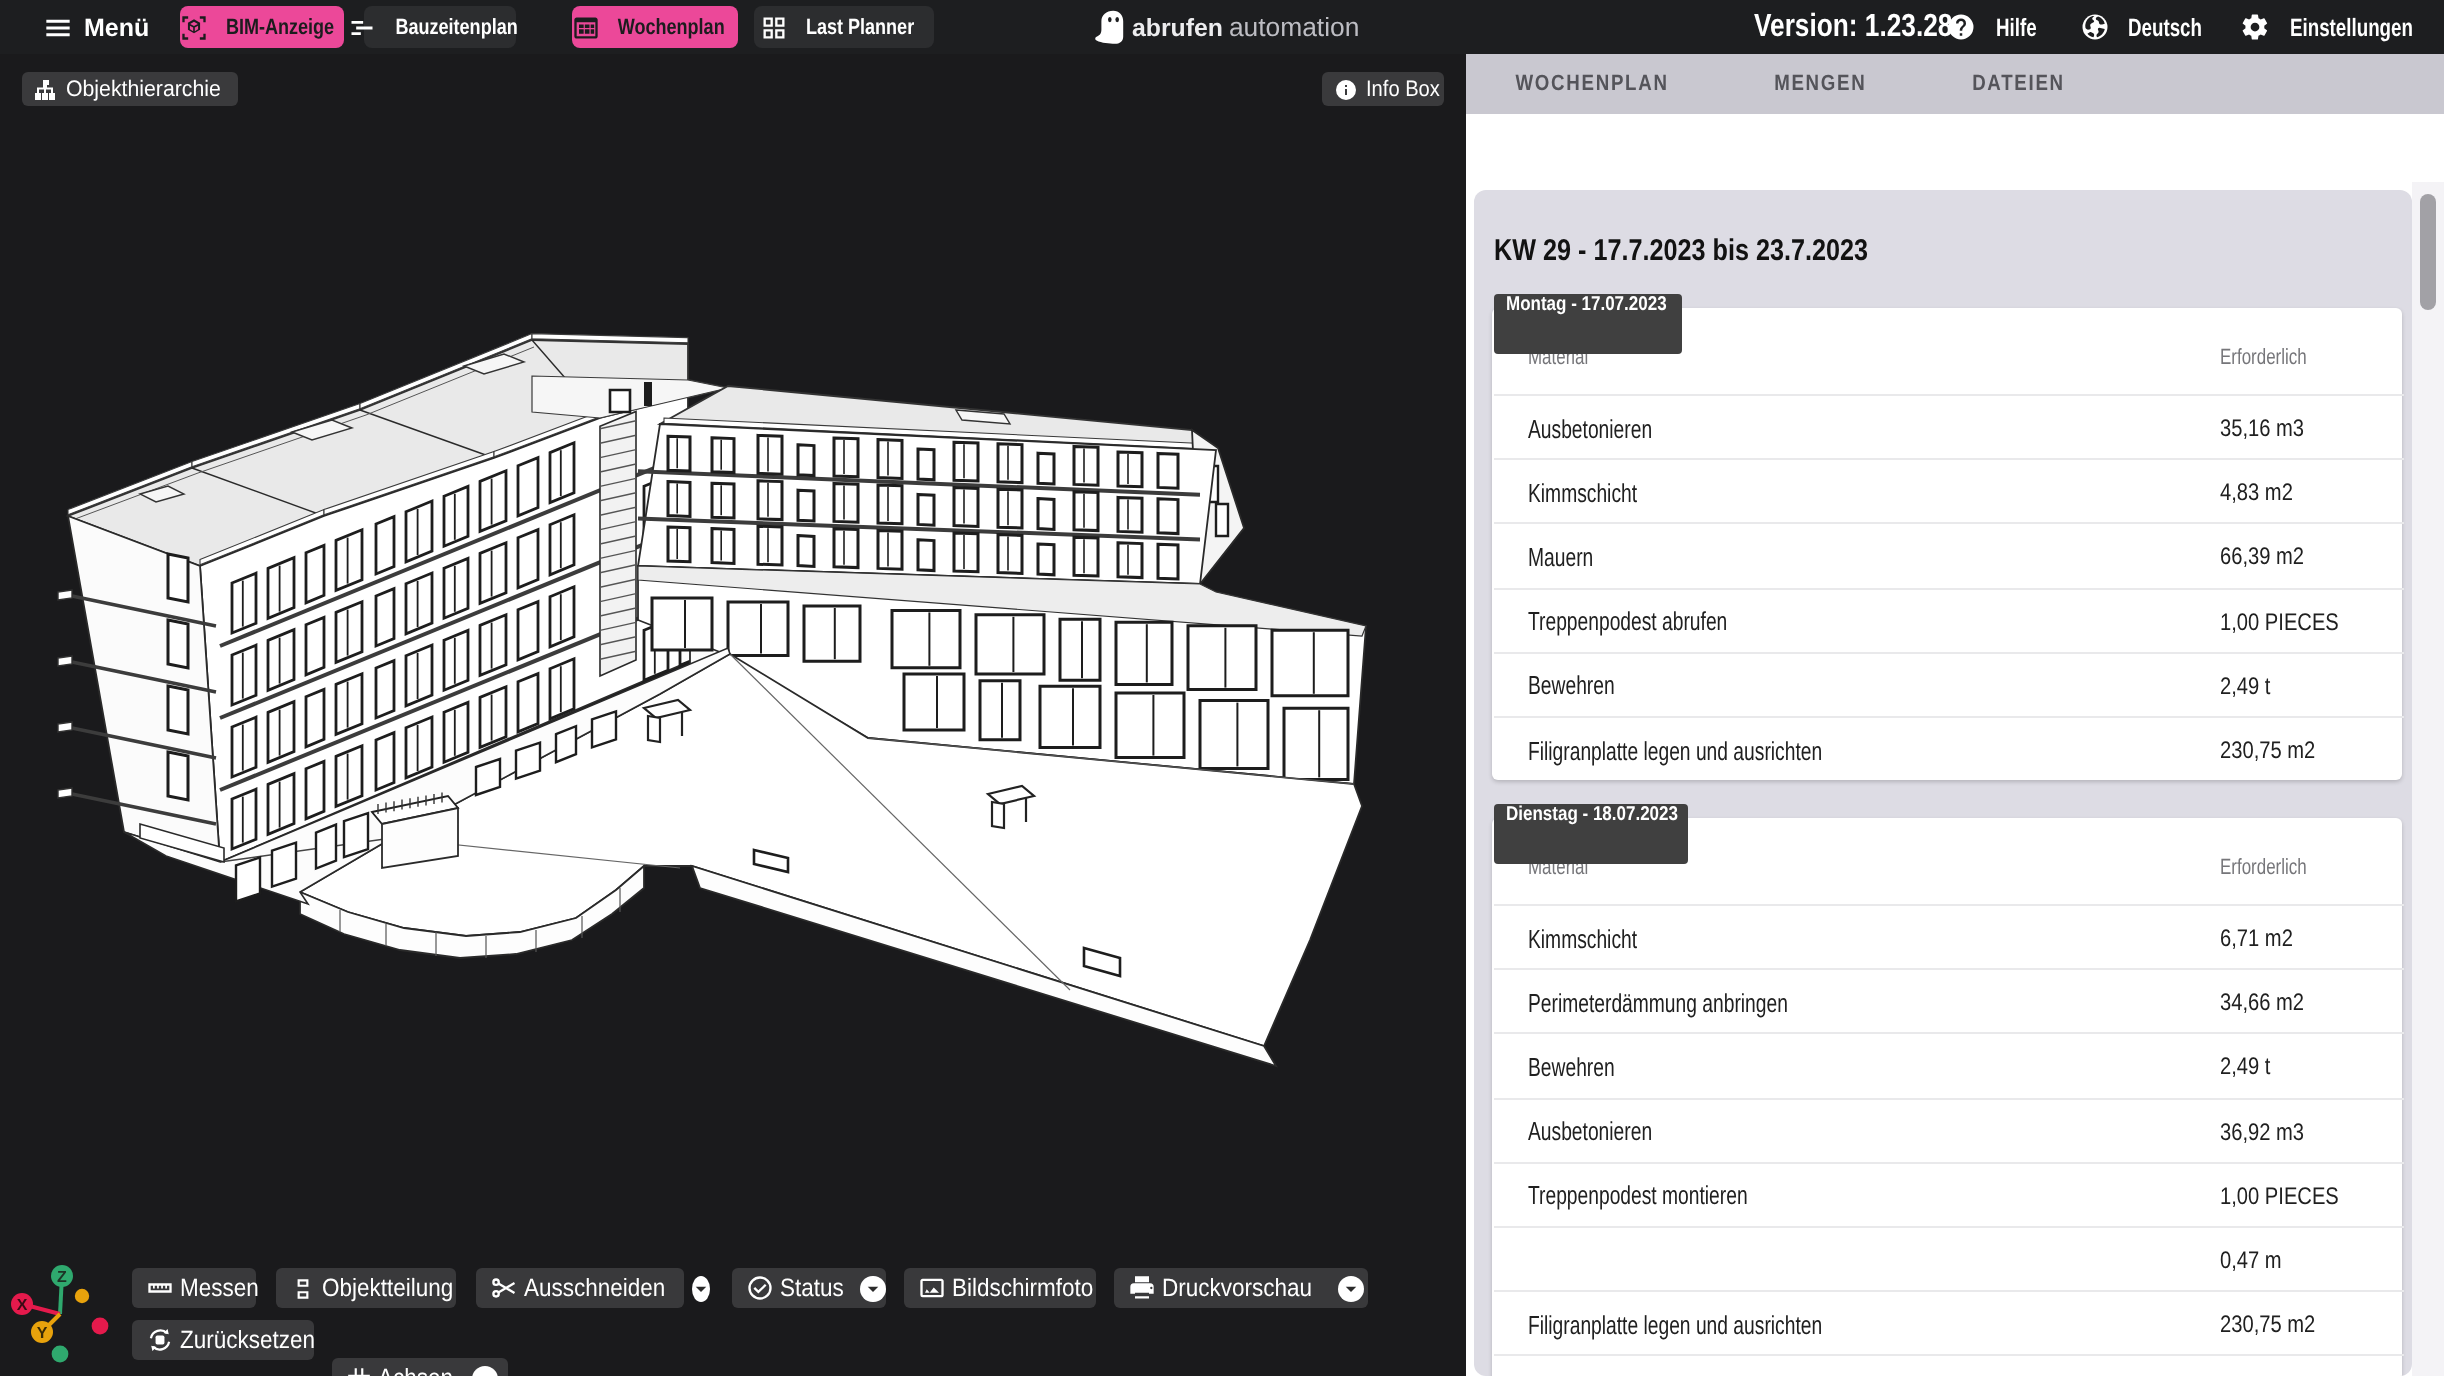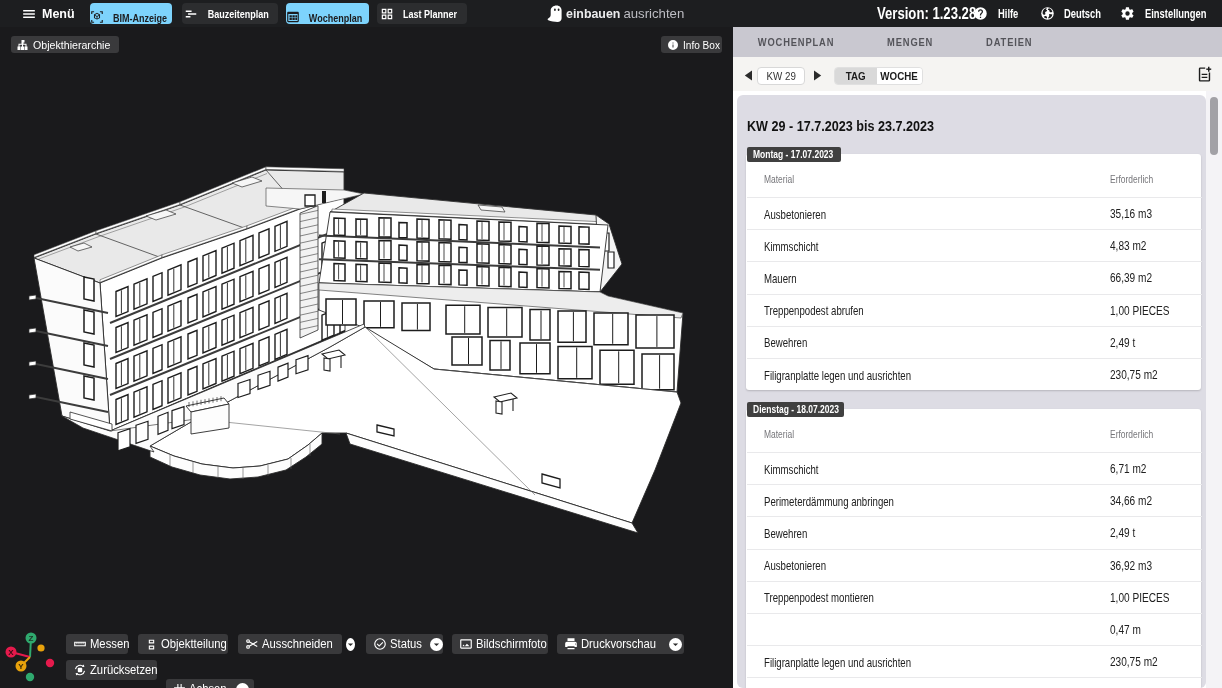--- a/index.html
+++ b/index.html
@@ -1,41 +1,41 @@
 <!DOCTYPE html>
 <html><head><meta charset="utf-8"><style>
 * { margin:0; padding:0; box-sizing:border-box; }
 html,body { width:1222px; height:688px; overflow:hidden; background:#141518;
   font-family:"Liberation Sans", sans-serif; }
 #topbar { position:absolute; left:0; top:0; width:1222px; height:27px; background:#1d1e20; color:#fff; }
 #topbar > div { position:absolute; }
 .tb-btn { top:3px; height:21px; border-radius:4px; display:flex; align-items:center;
   justify-content:center; gap:3px; font-size:11px; font-weight:700; white-space:nowrap; }
 .tb-dark { background:#2c2d2f; color:#fff; }
-.tb-white { background:#7dd3fc; color:#1c1c1e;align-items:flex-end; }
+.tb-white { background:#ec4899; color:#1c1c1e; }
 .tb-txt { display:flex; align-items:center; height:27px; top:0; gap:8px; font-weight:600; white-space:nowrap; }
 #viewer { position:absolute; left:0; top:27px; width:733px; height:661px; background:#1a1a1c; }
 .ov-btn { position:absolute; height:17px; background:#3a3a3c; border-radius:3px; color:#fff;
   font-size:11.2px; display:flex; align-items:center; gap:4px; padding-left:6px; white-space:nowrap; overflow:visible; }
 .bt { position:absolute; height:20px; background:#39393b; border-radius:3px; color:#fff;
   font-size:12.5px; display:flex; align-items:center; gap:3px; padding-left:7px; white-space:nowrap; }
 .chev { width:13px; height:13px; border-radius:50%; background:#fff; display:flex;
   align-items:center; justify-content:center; margin-left:2px; }
 #rp { position:absolute; left:733px; top:27px; width:489px; height:661px; background:#fff; }
 #tabs { position:absolute; left:0; top:0; width:489px; height:30px; background:#c9c8d0; display:flex; }
 .tab { height:30px; display:flex; align-items:center; justify-content:center; font-size:11px;
   font-weight:700; letter-spacing:1px; color:#54545a; }
 #tb2 { position:absolute; left:0; top:30px; width:489px; height:34px; background:#f5f4f2; }
 #content { position:absolute; left:0; top:64px; width:489px; height:597px; background:#fff; }
 #lav { position:absolute; left:4px; top:4px; width:469px; height:593px; background:#dddce4;
   border-radius:6px; overflow:hidden; }
 .card { position:absolute; left:8.5px; width:455px; background:#fff; border-radius:3px;
   box-shadow:0 1px 2px rgba(0,0,0,.18); }
-.daytag { position:absolute; left:10px; height:15px; background:#404040; border-radius:2px;
-  color:#fff; font-size:10px; font-weight:700; display:flex; align-items:center; padding-left:6px;
+.daytag { position:absolute; left:10px; height:30px; background:#404040; border-radius:2px;
+  color:#fff; font-size:10px; font-weight:700; display:flex; padding-left:6px;
   overflow:visible; z-index:3; }
 .mat { font-size:13px; color:#202020; position:absolute; left:26.5px; z-index:2; }
 .val { font-size:12px; color:#202020; position:absolute; left:373px; z-index:2; }
 .sep { position:absolute; left:9.5px; width:455px; height:1px; background:#e9e9eb; z-index:2; }
 .hdr { font-size:11px; color:#76767a; position:absolute; z-index:2; }
 </style></head>
 <body>
 <div id="topbar">
   <div class="tb-txt" style="left:22px;gap:6px">
       <svg width="14" height="14" viewBox="0 0 24 24" fill="#fff" style="flex:none">
@@ -43,21 +43,21 @@
       </svg>
       <span style="font-size:12.5px">Menü</span>
     </div>
   <div class="tb-btn tb-white" style="left:90px;width:82px">
       <svg width="14" height="14" viewBox="0 0 24 24" fill="#1c1c1e" style="flex:none">
         <path d="M12 4.6 6.8 7.6v5.9L12 16.4l5.2-2.9V7.6L12 4.6zm0 2 3.3 1.9L12 10.3 8.7 8.5 12 6.6zM8.5 10l2.8 1.6v3.1l-2.8-1.6V10zm7 0v3.1l-2.8 1.6v-3.1L15.5 10z"></path>
         <path d="M2 2v5h2V4h3V2H2zm15 0v2h3v3h2V2h-5zM2 17v5h5v-2H4v-3H2zm18 0v3h-3v2h5v-5h-2z"></path>
       </svg>
       <span style="display:inline-block;transform:scaleX(0.82);transform-origin:center;white-space:nowrap">BIM-Anzeige</span>
     </div>
-  <div class="tb-btn tb-dark" style="left:182px;width:96px">
+  <div class="tb-btn tb-dark" style="left:182px;width:76px">
       <svg width="14" height="14" viewBox="0 0 24 24" fill="#fff" style="flex:none">
         <path d="M3 6h10v2.4H3zM7 10.8h14v2.4H7zM3 15.6h8v2.4H3z"></path>
       </svg>
       <span style="display:inline-block;transform:scaleX(0.82);transform-origin:center;white-space:nowrap">Bauzeitenplan</span>
     </div>
   <div class="tb-btn tb-white" style="left:286px;width:83px">
       <svg width="14" height="14" viewBox="0 0 24 24" fill="#1c1c1e" style="flex:none">
         <path d="M4 3h16c1.1 0 2 .9 2 2v14c0 1.1-.9 2-2 2H4c-1.1 0-2-.9-2-2V5c0-1.1.9-2 2-2zm0 4v12h16V7H4zm2 2h4v3H6V9zm5 0h4v3h-4V9zm5 0h3v3h-3V9zM6 13h4v4H6v-4zm5 0h4v4h-4v-4zm5 0h3v4h-3v-4z"></path>
       </svg>
       <span style="display:inline-block;transform:scaleX(0.82);transform-origin:center;white-space:nowrap">Wochenplan</span>
@@ -67,22 +67,22 @@
         <path d="M3 3h8v8H3V3zm2 2v4h4V5H5zm8-2h8v8h-8V3zm2 2v4h4V5h-4zM3 13h8v8H3v-8zm2 2v4h4v-4H5zm8-2h8v8h-8v-8zm2 2v4h4v-4h-4z"></path>
       </svg>
       <span style="display:inline-block;transform:scaleX(0.82);transform-origin:center;white-space:nowrap">Last Planner</span>
     </div>
   <div class="tb-txt" style="left:546px;gap:2px">
       <svg width="18" height="17" viewBox="0 0 18 17" style="flex:none">
         <path d="M10.6 0.4c3 0 5 2.2 5 5.2v7.6c0 2.4-1.7 3.7-4.2 3.7-2.6 0-6.7-.3-9.1-1.6-1-.6-.9-1.7.2-2.1 1.5-.7 2.2-1.5 2.2-3.6V5.6c0-3 2.5-5.2 5.9-5.2z" fill="#fff"></path>
         <ellipse cx="8.9" cy="4.8" rx=".9" ry="1.3" fill="#1d1e20"></ellipse>
         <ellipse cx="12.6" cy="4.8" rx=".9" ry="1.3" fill="#1d1e20"></ellipse>
       </svg>
-    <span style="font-size:12.4px;font-weight:700;color:#ececee">einbauen</span>
-    <span style="font-size:13.2px;font-weight:300;color:#bdbdc3;margin-left:1px">ausrichten</span>
+    <span style="font-size:12.4px;font-weight:700;color:#ececee">abrufen</span>
+    <span style="font-size:13.2px;font-weight:300;color:#bdbdc3;margin-left:1px">automation</span>
     </div>
   <div class="tb-txt" style="left:877px;font-size:16px;font-weight:700">
       <span style="display:inline-block;transform:scaleX(0.82);transform-origin:0 50%;white-space:nowrap">Version: 1.23.28</span>
     </div>
   <div class="tb-txt" style="left:973px;font-size:12.5px;gap:10px;font-weight:700">
       <svg width="15" height="15" viewBox="0 0 24 24" fill="#fff" style="flex:none">
         <path d="M12 2a10 10 0 1 0 0 20 10 10 0 0 0 0-20zm1 17h-2v-2h2v2zm2.1-7.7-.9.9c-.7.7-1.2 1.3-1.2 2.8h-2v-.5c0-1.1.5-2.1 1.2-2.8l1.2-1.2c.4-.35.6-.85.6-1.4a2 2 0 1 0-4 0H8a4 4 0 1 1 8 0c0 .9-.35 1.7-.9 2.2z"></path>
       </svg>
       <span style="display:inline-block;transform:scaleX(0.75);transform-origin:0 50%;white-space:nowrap">Hilfe</span>
     </div>
@@ -506,44 +506,20 @@
     <div class="tab" style="width:127px">
         <span style="display:inline-block;transform:scaleX(0.85);transform-origin:center;white-space:nowrap">WOCHENPLAN</span>
       </div>
     <div class="tab" style="width:100px">
         <span style="display:inline-block;transform:scaleX(0.85);transform-origin:center;white-space:nowrap">MENGEN</span>
       </div>
     <div class="tab" style="width:98px">
         <span style="display:inline-block;transform:scaleX(0.85);transform-origin:center;white-space:nowrap">DATEIEN</span>
       </div>
   </div>
-  <div id="tb2">
-    <svg width="9" height="11" viewBox="0 0 9 11" style="position:absolute;left:11px;top:13px">
-        <path d="M8 .5v10L.8 5.5z" fill="#2b2b2b"></path>
-      </svg>
-    <div style="position:absolute;left:24px;top:10px;width:48px;height:18px;border:1px solid #d8d8d8;border-radius:4px;background:#fff;display:flex;align-items:center;justify-content:center;font-size:11.5px;color:#333">
-        <span style="display:inline-block;transform:scaleX(0.85);transform-origin:center;white-space:nowrap">KW 29</span>
-      </div>
-    <svg width="9" height="11" viewBox="0 0 9 11" style="position:absolute;left:80px;top:13px">
-        <path d="M1 .5v10l7.2-5z" fill="#2b2b2b"></path>
-      </svg>
-    <div style="position:absolute;left:101px;top:10px;height:18px;display:flex;border-radius:4px;overflow:hidden;border:1px solid #e0e0e0">
-      <div style="width:42px;background:#d9d9d9;display:flex;align-items:center;justify-content:center;font-size:11.5px;font-weight:700;color:#1b1b1b">
-          <span style="display:inline-block;transform:scaleX(0.85);transform-origin:center;white-space:nowrap">TAG</span>
-        </div>
-      <div style="width:45px;background:#fff;display:flex;align-items:center;justify-content:center;font-size:11.5px;font-weight:700;color:#1b1b1b">
-          <span style="display:inline-block;transform:scaleX(0.85);transform-origin:center;white-space:nowrap">WOCHE</span>
-        </div>
-    </div>
-    <div style="position:absolute;left:463px;top:9px"><svg width="17" height="17" viewBox="0 0 24 24" fill="#1d1d1d" style="flex:none">
-          <path d="M13 2H6a2 2 0 0 0-2 2v16c0 1.1.9 2 2 2h12a2 2 0 0 0 2-2V9h-2v11H6V4h7V2z"></path>
-          <path d="M8 11h8v1.8H8zM8 15h8v1.8H8zM17 1h2v7h-2z"></path>
-          <path d="M14.5 3.5h7v2h-7z"></path>
-        </svg></div>
-  </div>
   <div id="content">
     <div id="lav">
       <div style="position:absolute;left:10px;top:22px;font-size:15px;font-weight:700;color:#121212"><span style="display:inline-block;transform:scaleX(0.84);transform-origin:0 50%;white-space:nowrap">KW 29 - 17.7.2023 bis 23.7.2023</span></div>
       <div class="daytag" style="top:52px;width:94px">
           <span style="display:inline-block;transform:scaleX(0.85);transform-origin:0 50%;white-space:nowrap">Montag - 17.07.2023</span>
         </div>
         <div class="card" style="top:59px;height:236px"></div>
         <div class="hdr" style="left:26.5px;top:78px"><span style="display:inline-block;transform:scaleX(0.77);transform-origin:0 50%;white-space:nowrap">Material</span></div>
         <div class="hdr" style="left:373px;top:78px"><span style="display:inline-block;transform:scaleX(0.77);transform-origin:0 50%;white-space:nowrap">Erforderlich</span></div>
         <div class="sep" style="top:102.0px"></div>

